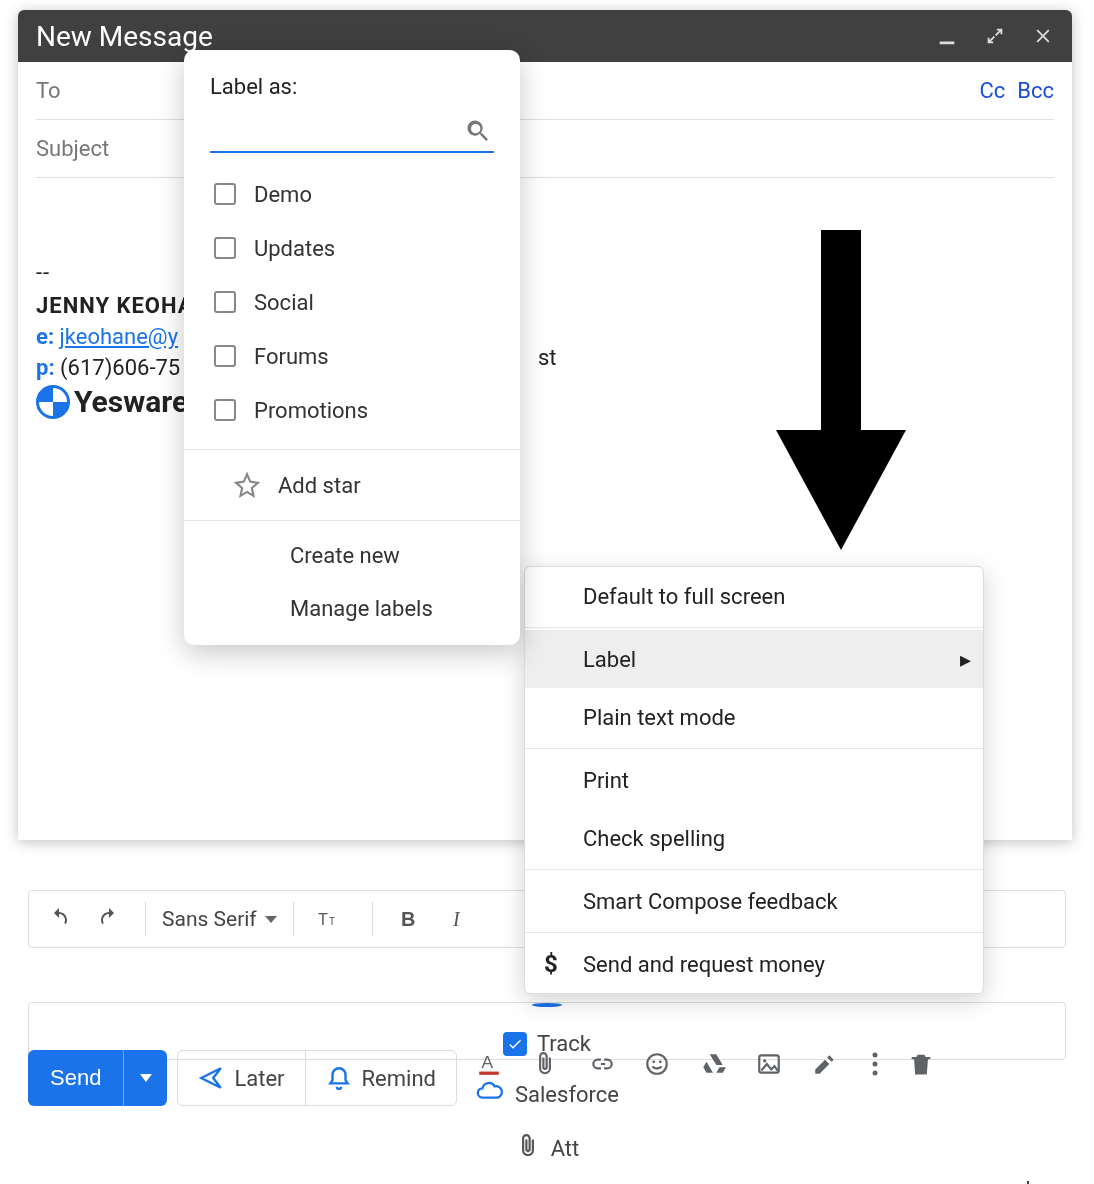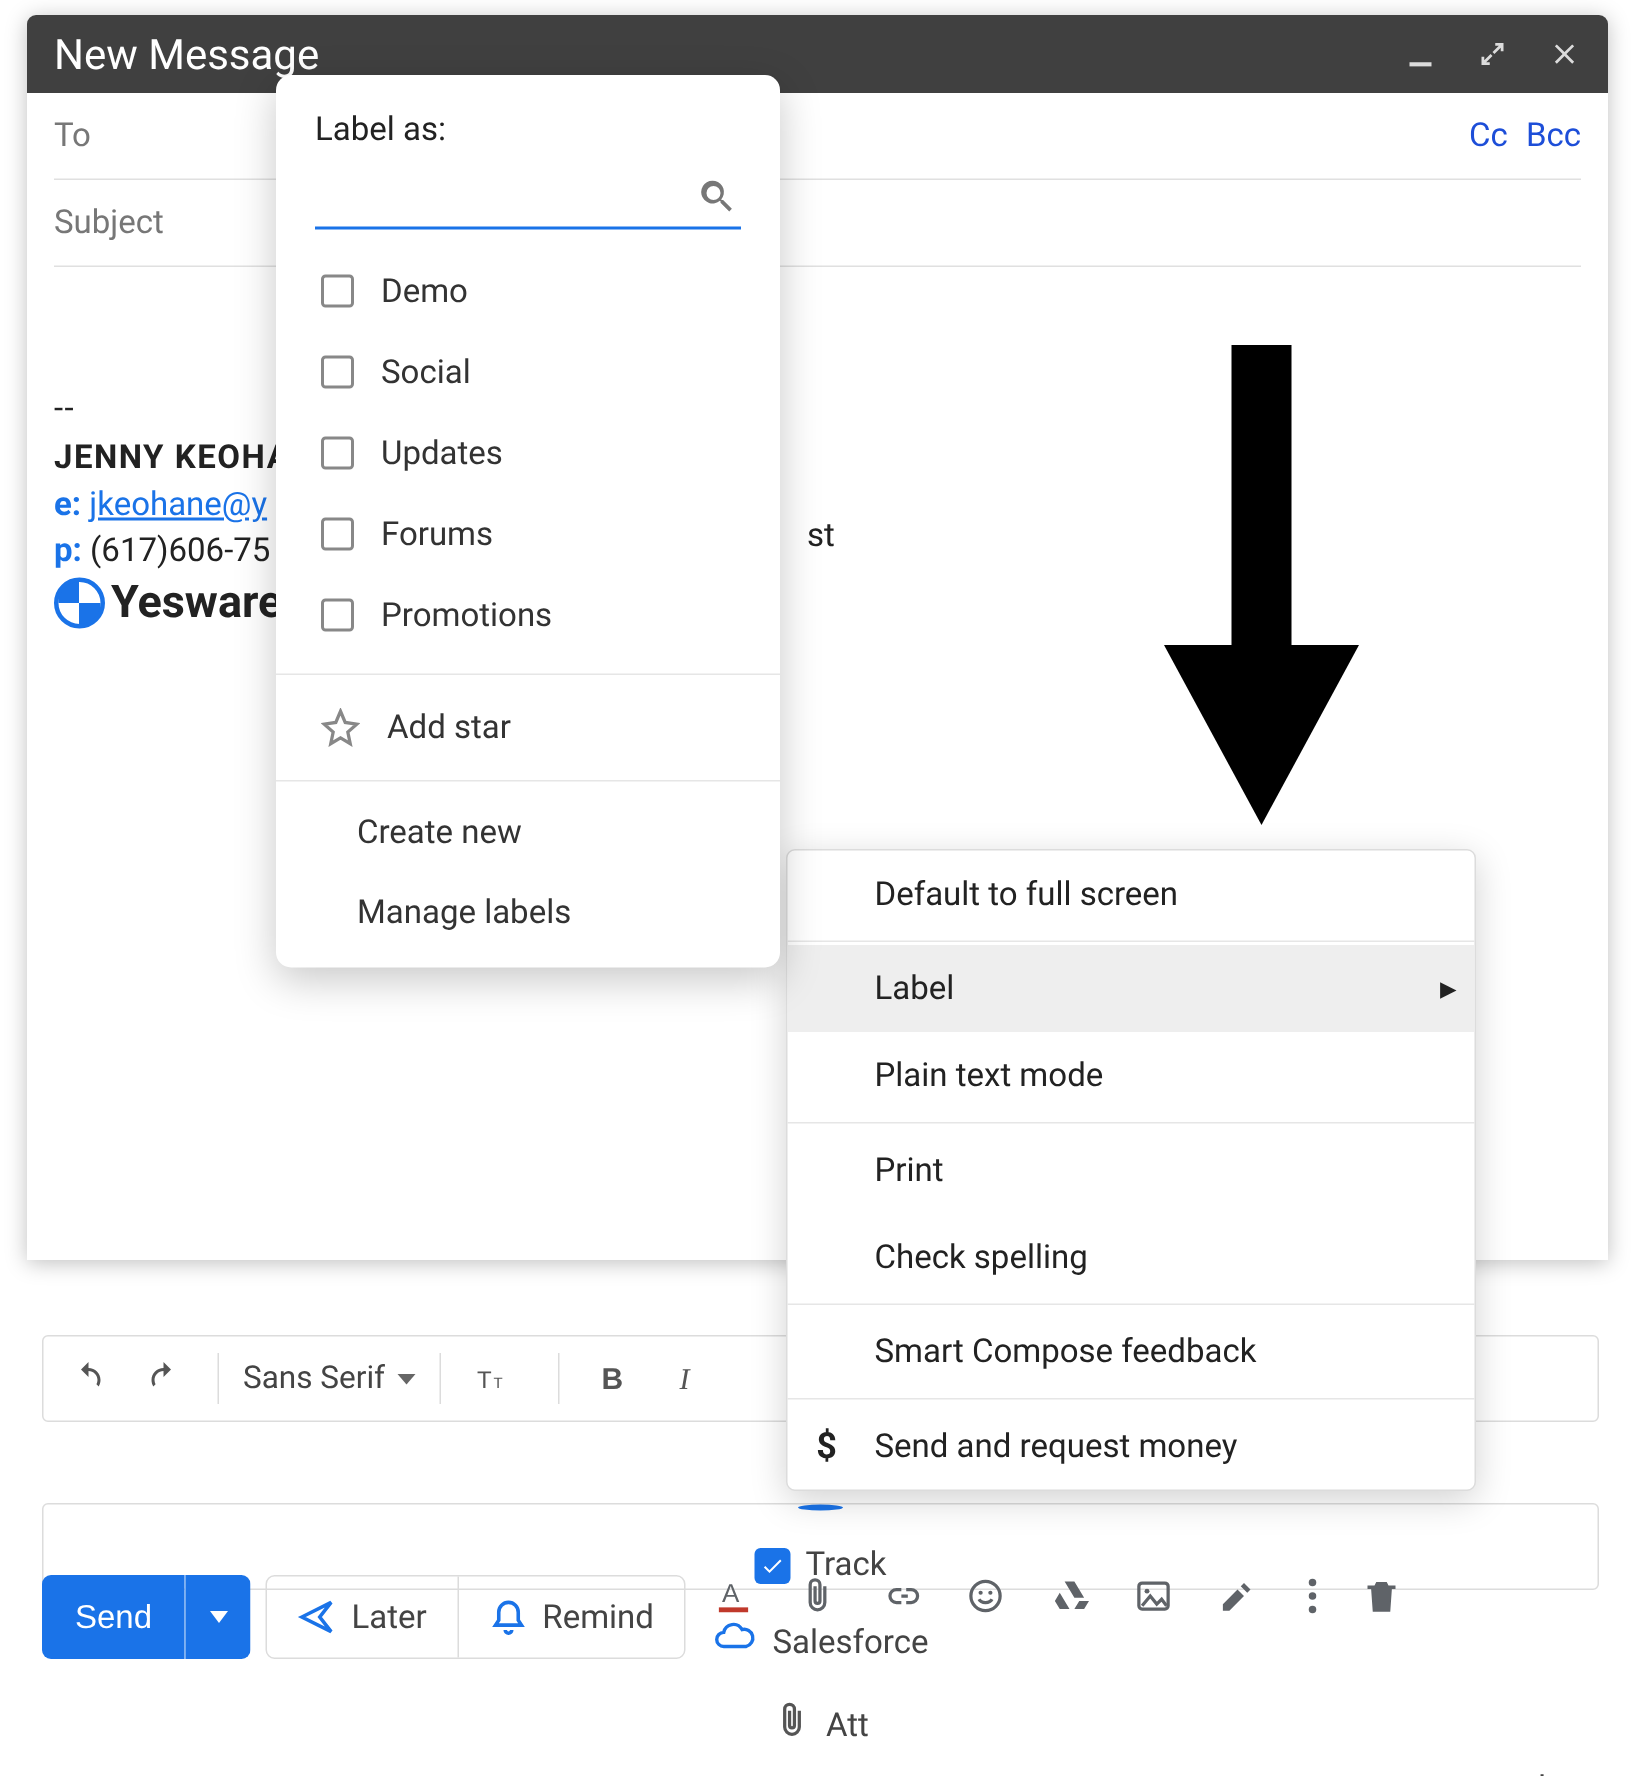--- a/index.html
+++ b/index.html
@@ -137,23 +137,23 @@
     box-shadow: 0 8px 28px rgba(0,0,0,0.22);
     padding: 24px 0 10px 0;
   }
   .lm-title { font-size: 22px; color: #222; padding: 0 26px 14px 26px; }
   .lm-search { margin: 0 26px 10px 26px; position: relative; height: 40px; border-bottom: 2px solid #1a73e8; }
   .lm-search svg { position: absolute; right: 2px; top: 4px; width: 28px; height: 28px; fill: #777; }
   .lm-list { padding: 4px 0; }
   .lm-row { display: flex; align-items: center; gap: 18px; height: 54px; padding: 0 30px; font-size: 22px; color: #333; cursor: pointer; }
   .lm-row .box { width: 22px; height: 22px; border: 2.4px solid #888; border-radius: 3px; flex: 0 0 auto; }
   .lm-sep { height: 1px; background: #e6e6e6; margin: 8px 0; }
-  .lm-star { display: flex; align-items: center; gap: 18px; height: 54px; padding: 0 30px; font-size: 22px; color: #333; cursor: pointer; }
+  .lm-star { display: flex; align-items: center; gap: 18px; height: 54px; padding: 0 30px; font-size: 22px; color: #333; cursor: pointer; margin-left: 20px; }
   .lm-star svg { width: 26px; height: 26px; fill: none; stroke: #888; stroke-width: 2; }
-  .lm-plain { padding: 14px 30px 14px 54px; font-size: 22px; color: #333; cursor: pointer; }
+  .lm-plain { padding: 14px 30px 14px 106px; font-size: 22px; color: #333; cursor: pointer; }
   
   .big-arrow {
     position: absolute; top: 230px; left: 776px; width: 130px; height: 323px
   }
   .big-arrow svg { width: 130px; height: 320px; }
 </style>
 </head>
 <body>
 
 <div class="compose-window">
@@ -401,25 +401,25 @@
         <path d="M15.5 14h-.8l-.3-.3a6.5 6.5 0 1 0-.7.7l.3.3v.8l5 5 1.5-1.5-5-5zM10 14a4 4 0 1 1 0-8 4 4 0 0 1 0 8z"></path>
       </svg>
   </div>
   <div class="lm-list">
     <div class="lm-row">
         <span class="box"></span>
         <span>Demo</span>
       </div>
     <div class="lm-row">
         <span class="box"></span>
-        <span>Social</span>
+        <span>Updates</span>
       </div>
     <div class="lm-row">
         <span class="box"></span>
-        <span>Updates</span>
+        <span>Social</span>
       </div>
     <div class="lm-row">
         <span class="box"></span>
         <span>Forums</span>
       </div>
     <div class="lm-row">
         <span class="box"></span>
         <span>Promotions</span>
       </div>
   </div>

